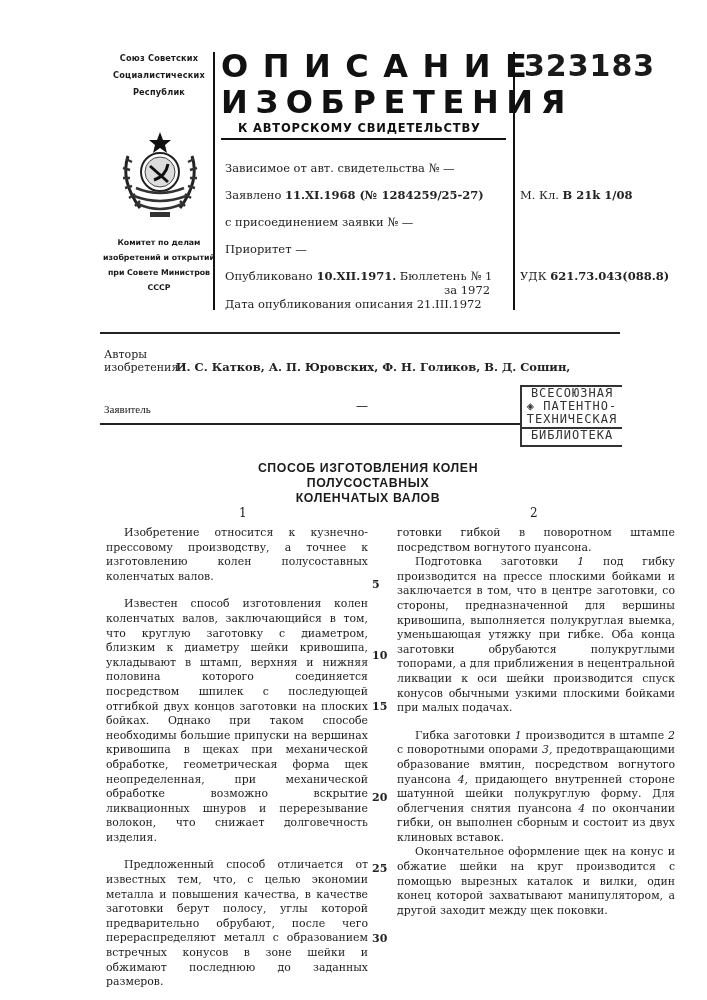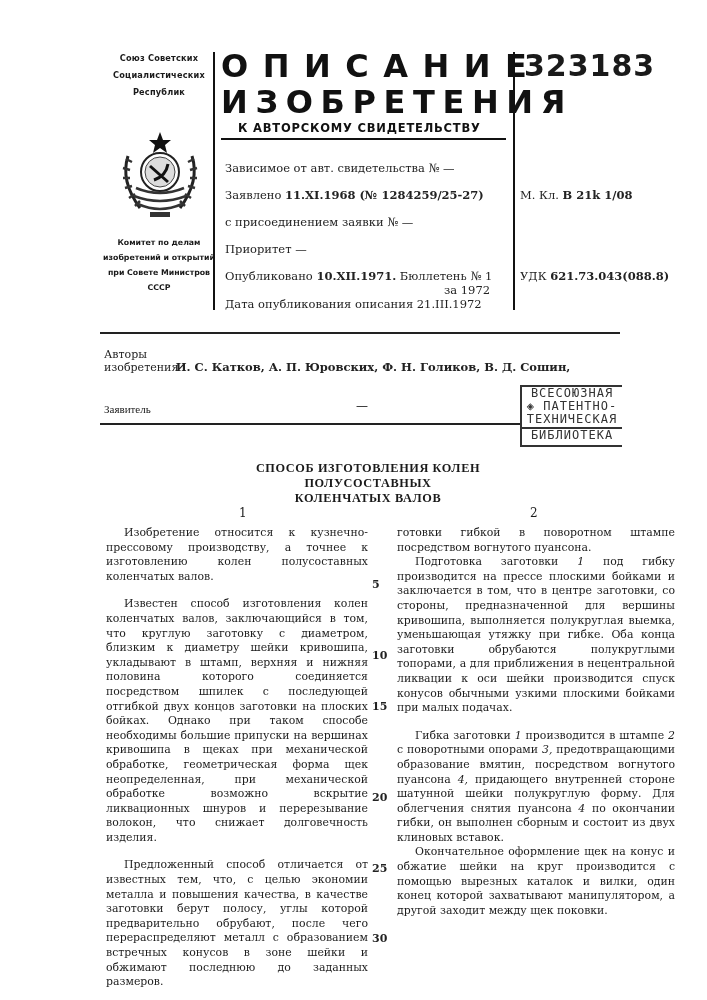--- a/index.html
+++ b/index.html
@@ -29,21 +29,21 @@
 
   .hline { height: 2px; background: #222; }
 
   .label { left: 96px; font-size: 11px; line-height: 13px; color: #222; }
   .authors { left: 150px; width: 430px; text-align: center; font-size: 11.5px; line-height: 14px; font-weight: bold; color: #222; }
 
   .stamp { left: 512px; top: 385px; width: 100px; height: 58px; border: 2px solid #333; border-right: none; font-family: "DejaVu Sans Mono", "Liberation Mono", monospace; font-size: 12px; color: #333; }
   .stamp div { text-align: center; line-height: 13px; letter-spacing: 1px; }
   .stamp .sep { border-top: 2px solid #333; margin-top: 1px; }
 
-  .doc-title { left: 190px; width: 340px; text-align: center; top: 461px; font-family: Liberation Serif, serif; font-weight: bold; font-size: 12.3px; line-height: 15px; letter-spacing: 0.6px; }
+  .doc-title { left: 190px; width: 340px; text-align: center; top: 461px; font-family: Liberation Sans, sans-serif; font-weight: bold; font-size: 12.3px; line-height: 15px; letter-spacing: 0.6px; }
 
   .colnum { font-size: 12px; }
   .col { font-size: 10.9px; line-height: 14.6px; color: #1c1c1c; text-align: justify; }
   .col p { margin: 0; text-indent: 18px; }
   .col p.gap { margin-top: 13px; }
   .col i { font-style: italic; }
   .linenum { left: 364px; font-size: 11px; font-weight: bold; color: #222; }
 </style>
 </head>
 <body>

